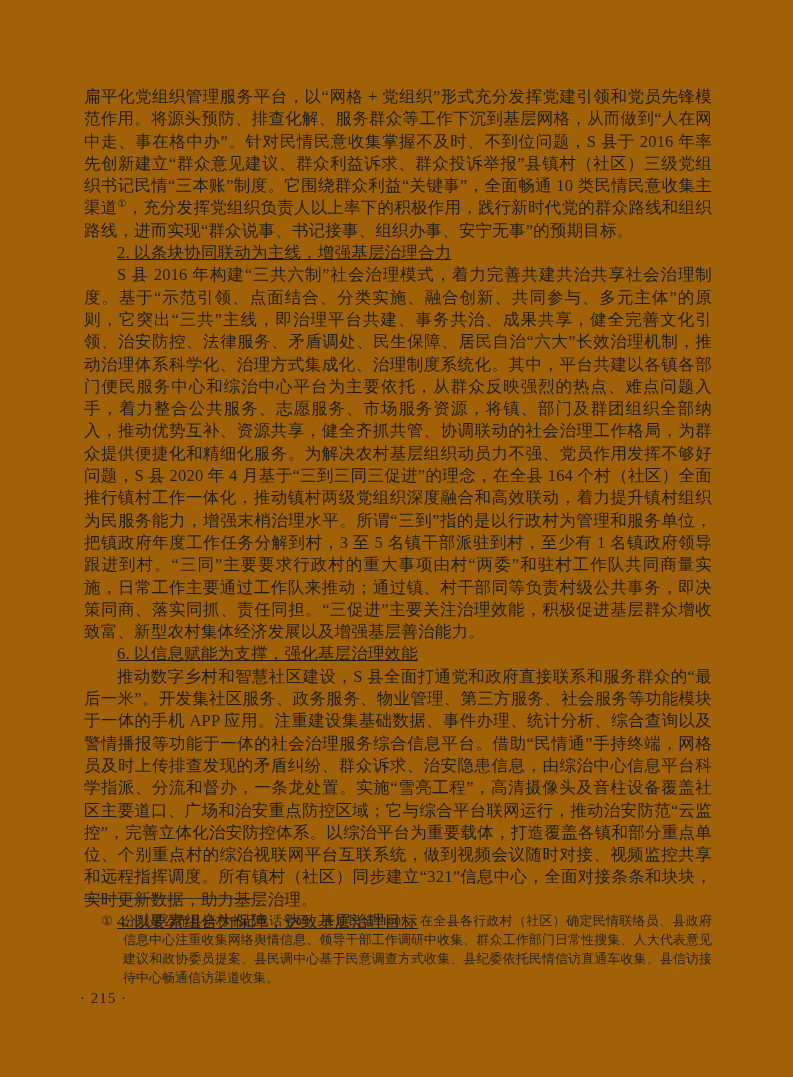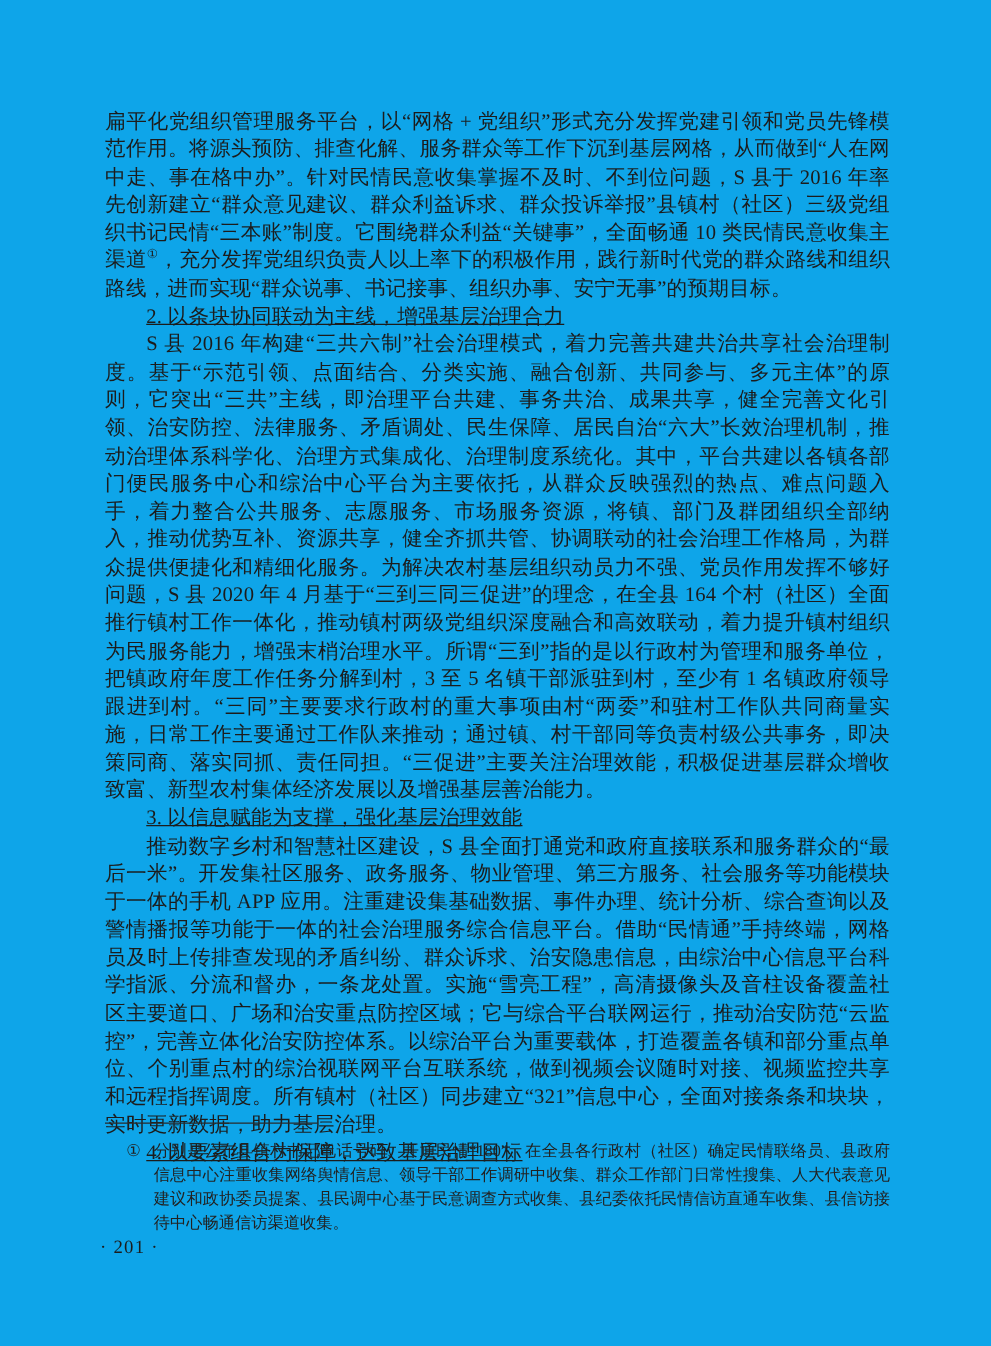--- a/index.html
+++ b/index.html
@@ -4,21 +4,21 @@
 <style>
   * { margin: 0; padding: 0; box-sizing: border-box; }
   html, body {
     width: 793px; height: 1077px;
     background: #f3f3f1;
     font-family: "Liberation Serif", "DejaVu Serif", serif;
   }
   .page {
     position: relative;
     width: 793px; height: 1077px;
-    background: #0ea5e9;
+    background: #a16207;
     overflow: hidden;
     color: #1c1c1c;
   }
   .content {
     position: absolute;
     top: 86px; left: 84px;
     width: 628px;
     font-size: 16.5px;
     line-height: 22.3px;
     text-align: justify;
@@ -69,30 +69,30 @@
 
 <div class="page">
 
   <div class="content">
     <p class="para continued"><span>扁平化党组织管理服务平台，以“网格 + 党组织”形式充分发挥党建引领和党员先锋模范作用。将源头预防、排查化解、服务群众等工作下沉到基层网格，从而做到“人在网中走、事在格中办”。针对民情民意收集掌握不及时、不到位问题，S 县于 2016 年率先创新建立“群众意见建议、群众利益诉求、群众投诉举报”县镇村（社区）三级党组织书记民情“三本账”制度。它围绕群众利益“关键事”，全面畅通 10 类民情民意收集主渠道</span><sup class="fn-ref">①</sup><span>，充分发挥党组织负责人以上率下的积极作用，践行新时代党的群众路线和组织路线，进而实现“群众说事、书记接事、组织办事、安宁无事”的预期目标。</span></p>
 
     <p class="heading">2. 以条块协同联动为主线，增强基层治理合力</p>
 
     <p class="para">S 县 2016 年构建“三共六制”社会治理模式，着力完善共建共治共享社会治理制度。基于“示范引领、点面结合、分类实施、融合创新、共同参与、多元主体”的原则，它突出“三共”主线，即治理平台共建、事务共治、成果共享，健全完善文化引领、治安防控、法律服务、矛盾调处、民生保障、居民自治“六大”长效治理机制，推动治理体系科学化、治理方式集成化、治理制度系统化。其中，平台共建以各镇各部门便民服务中心和综治中心平台为主要依托，从群众反映强烈的热点、难点问题入手，着力整合公共服务、志愿服务、市场服务资源，将镇、部门及群团组织全部纳入，推动优势互补、资源共享，健全齐抓共管、协调联动的社会治理工作格局，为群众提供便捷化和精细化服务。为解决农村基层组织动员力不强、党员作用发挥不够好问题，S 县 2020 年 4 月基于“三到三同三促进”的理念，在全县 164 个村（社区）全面推行镇村工作一体化，推动镇村两级党组织深度融合和高效联动，着力提升镇村组织为民服务能力，增强末梢治理水平。所谓“三到”指的是以行政村为管理和服务单位，把镇政府年度工作任务分解到村，3 至 5 名镇干部派驻到村，至少有 1 名镇政府领导跟进到村。“三同”主要要求行政村的重大事项由村“两委”和驻村工作队共同商量实施，日常工作主要通过工作队来推动；通过镇、村干部同等负责村级公共事务，即决策同商、落实同抓、责任同担。“三促进”主要关注治理效能，积极促进基层群众增收致富、新型农村集体经济发展以及增强基层善治能力。</p>
 
-    <p class="heading">3. 以信息赋能为支撑，强化基层治理效能</p>
+    <p class="heading">6. 以信息赋能为支撑，强化基层治理效能</p>
 
     <p class="para">推动数字乡村和智慧社区建设，S 县全面打通党和政府直接联系和服务群众的“最后一米”。开发集社区服务、政务服务、物业管理、第三方服务、社会服务等功能模块于一体的手机 APP 应用。注重建设集基础数据、事件办理、统计分析、综合查询以及警情播报等功能于一体的社会治理服务综合信息平台。借助“民情通”手持终端，网格员及时上传排查发现的矛盾纠纷、群众诉求、治安隐患信息，由综治中心信息平台科学指派、分流和督办，一条龙处置。实施“雪亮工程”，高清摄像头及音柱设备覆盖社区主要道口、广场和治安重点防控区域；它与综合平台联网运行，推动治安防范“云监控”，完善立体化治安防控体系。以综治平台为重要载体，打造覆盖各镇和部分重点单位、个别重点村的综治视联网平台互联系统，做到视频会议随时对接、视频监控共享和远程指挥调度。所有镇村（社区）同步建立“321”信息中心，全面对接条条和块块，实时更新数据，助力基层治理。</p>
 
     <p class="heading">4. 以要素组合为保障，达致基层治理目标</p>
   </div>
 
   <div class="footnote-area">
     <div class="footnote-divider"></div>
     <div class="footnote">
       <span class="fn-marker">①</span>
       <span class="fn-text">分别是公布县镇村书记电话号码、开通民情“180”、在全县各行政村（社区）确定民情联络员、县政府信息中心注重收集网络舆情信息、领导干部工作调研中收集、群众工作部门日常性搜集、人大代表意见建议和政协委员提案、县民调中心基于民意调查方式收集、县纪委依托民情信访直通车收集、县信访接待中心畅通信访渠道收集。</span>
     </div>
   </div>
 
-  <div class="page-number">· 201 ·</div>
+  <div class="page-number">· 215 ·</div>
 
 </div>
 
 </body></html>

